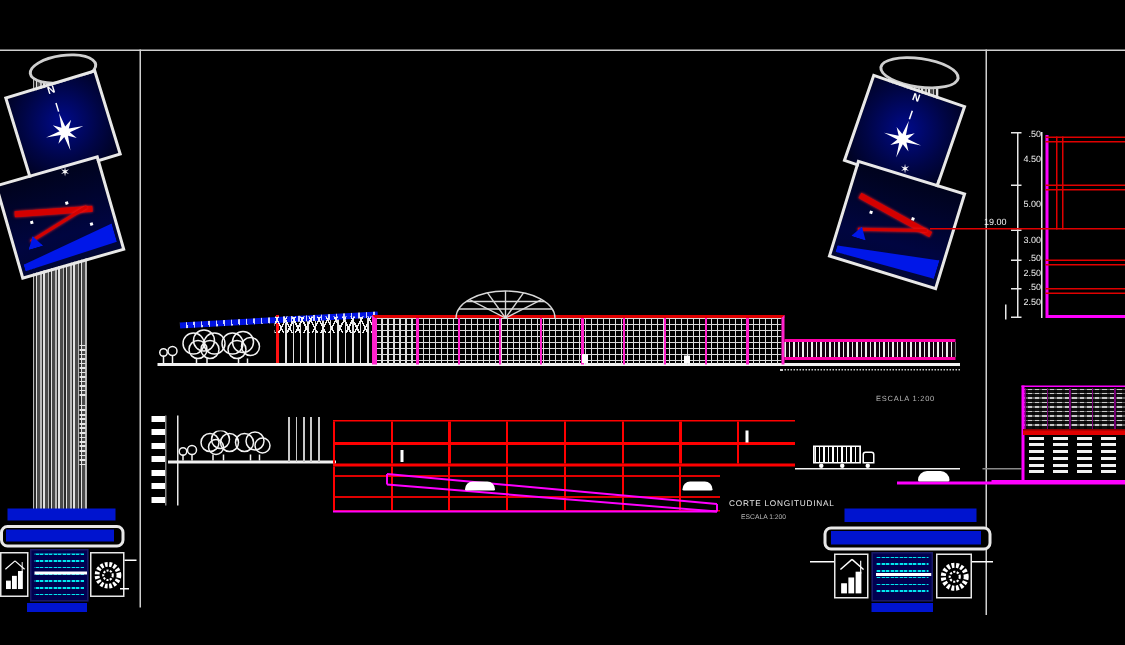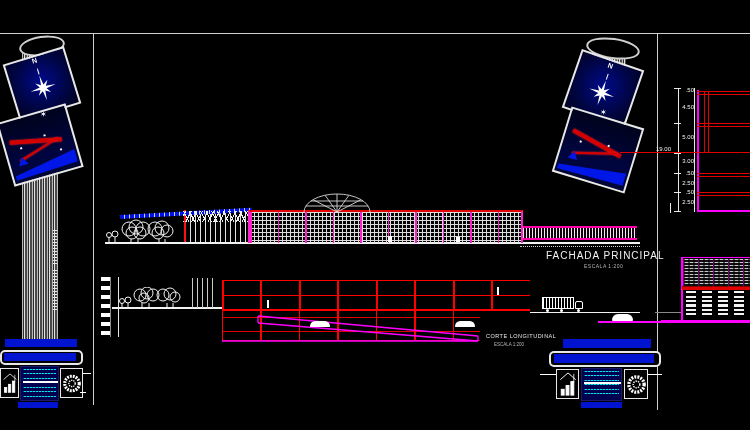--- a/index.html
+++ b/index.html
@@ -184,21 +184,20 @@
       <line x1="8" y1="8" x2="60" y2="8"></line>
         <line x1="3" y1="13" x2="65" y2="13"></line>
     </g>
   </svg>
 
   <div class="abs door-dot" style="left:388px;top:236px;width:4px;height:6px;"></div>
   <div class="abs door-dot" style="left:456px;top:237px;width:4px;height:5px;"></div>
 
   <div class="abs hatch-band" style="left:523px;top:226px;width:114px;height:14px;"></div>
 
-  <div class="abs title-main" style="left:546px;top:250px;">FACHADA PRINCIPAL</div>
   <div class="abs title-scale" style="left:584px;top:263px;">ESCALA  1:200</div>
 
   <div class="abs level-bar" style="left:101px;top:277px;width:9px;height:60px;"></div>
   <div class="abs dimline" style="left:118px;top:277px;width:1px;height:60px;"></div>
   <div class="abs ground" style="left:112px;top:307px;width:112px;height:1.5px;"></div>
 
   <svg class="abs" style="left:118px;top:287px;" width="64" height="21" viewBox="0 0 64 21">
     <g stroke="#f2f2f2" fill="none" stroke-width="1">
       <circle cx="4" cy="14" r="2.5"></circle>
         <line x1="4" y1="16" x2="4" y2="20"></line>

